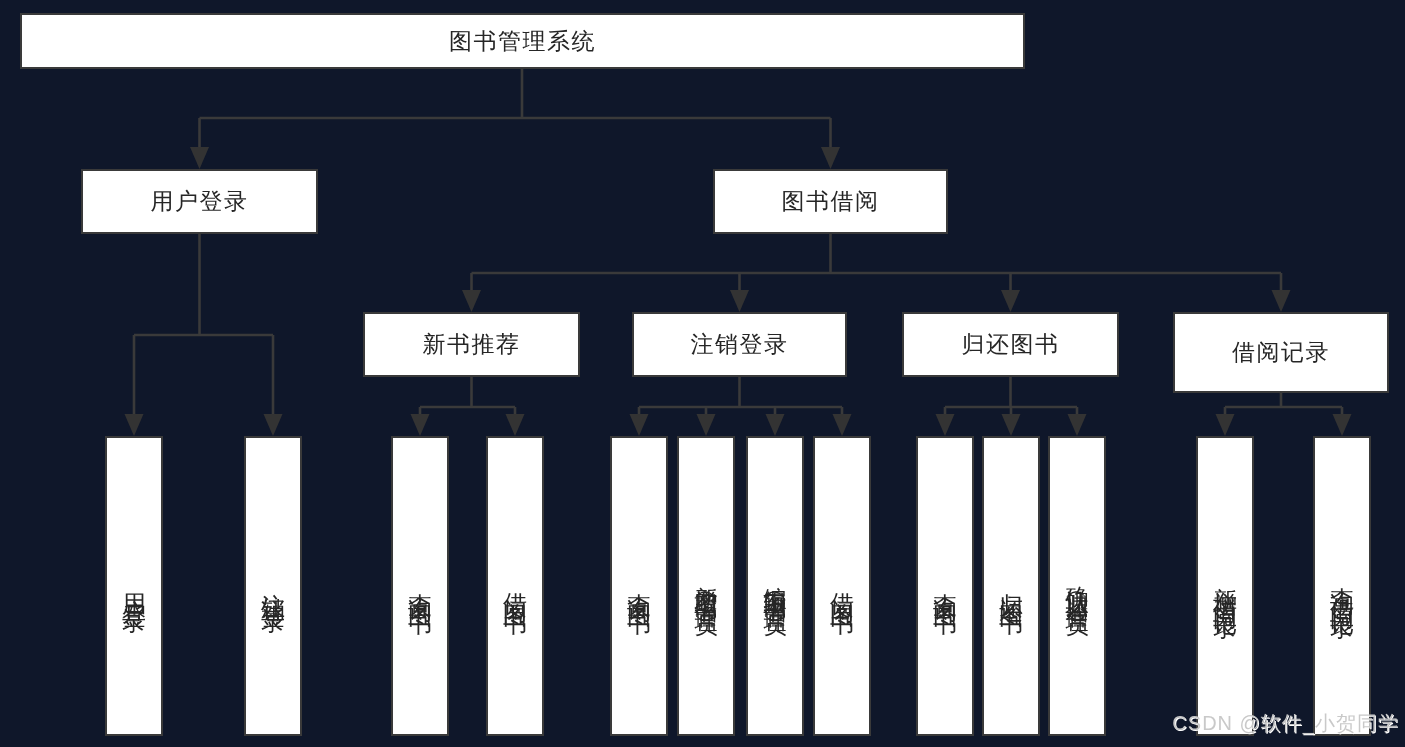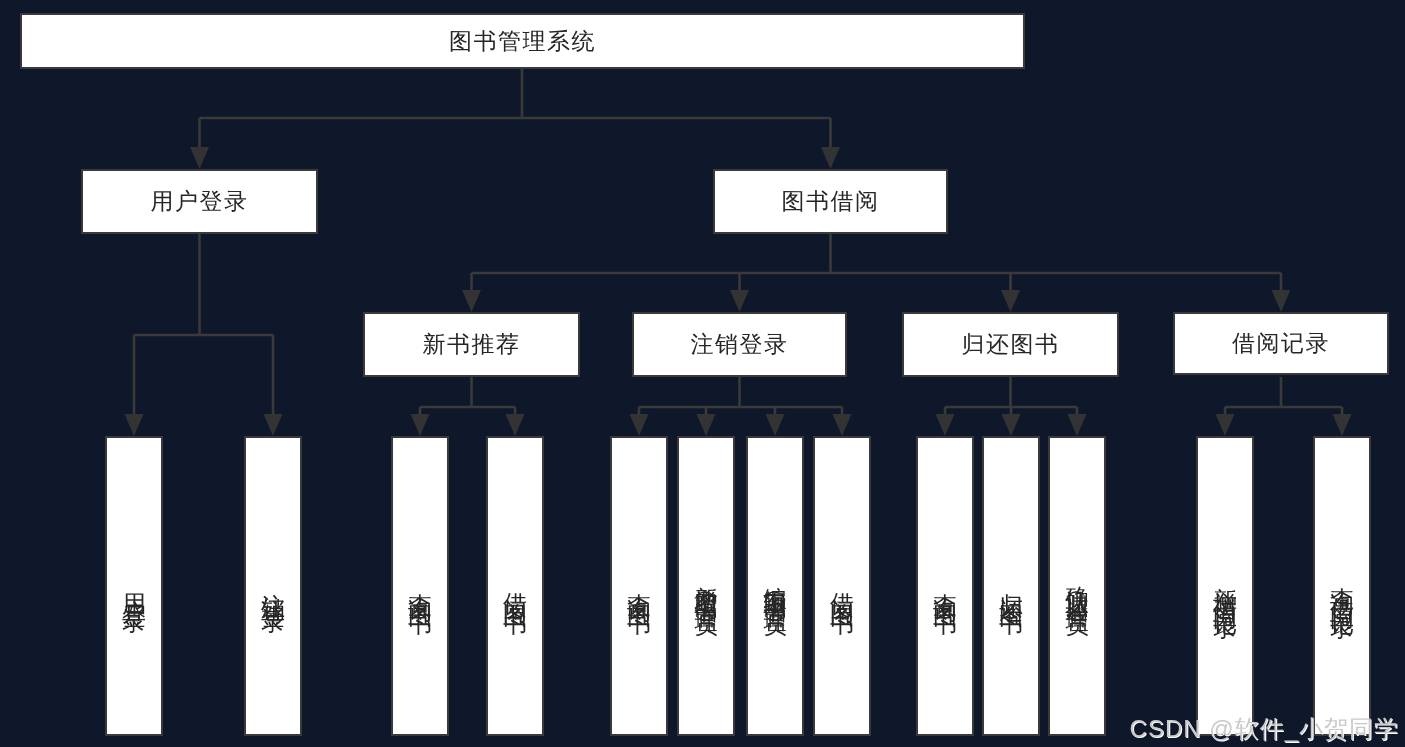--- a/index.html
+++ b/index.html
@@ -39,23 +39,23 @@
     writing-mode: vertical-rl;
     font-size: 24px;
     letter-spacing: 6px;
     color: #262626;
     line-height: 1;
   }
   .vlabel.long { letter-spacing: 4px; font-size: 23px; }
   #watermark {
     position: absolute;
     right: 6px;
-    bottom: 2px;
+    bottom: 10px;
     z-index: 3;
-    font-size: 24px;
+    font-size: 20px;
     letter-spacing: 1px;
     color: #c9c9c9;
     text-shadow: 1px 1px 0 #ffffff;
     white-space: nowrap;
   }
 </style>
 </head>
 <body>
 
 <div id="stage">
@@ -139,21 +139,21 @@
 
   <div class="node" style="left:363px; top:312px; width:217px; height:65px">
     <span class="hlabel">新书推荐</span>
   </div>
   <div class="node" style="left:632px; top:312px; width:215px; height:65px">
     <span class="hlabel">注销登录</span>
   </div>
   <div class="node" style="left:902px; top:312px; width:217px; height:65px">
     <span class="hlabel">归还图书</span>
   </div>
-  <div class="node" style="left:1173px; top:312px; width:216px; height:63px">
+  <div class="node" style="left:1173px; top:312px; width:216px; height:81px">
     <span class="hlabel">借阅记录</span>
   </div>
 
   <div class="node vbox" style="left:105px">
     <span class="vlabel">用户登录</span>
   </div>
   <div class="node vbox" style="left:244px">
     <span class="vlabel">注销登录</span>
   </div>
 

